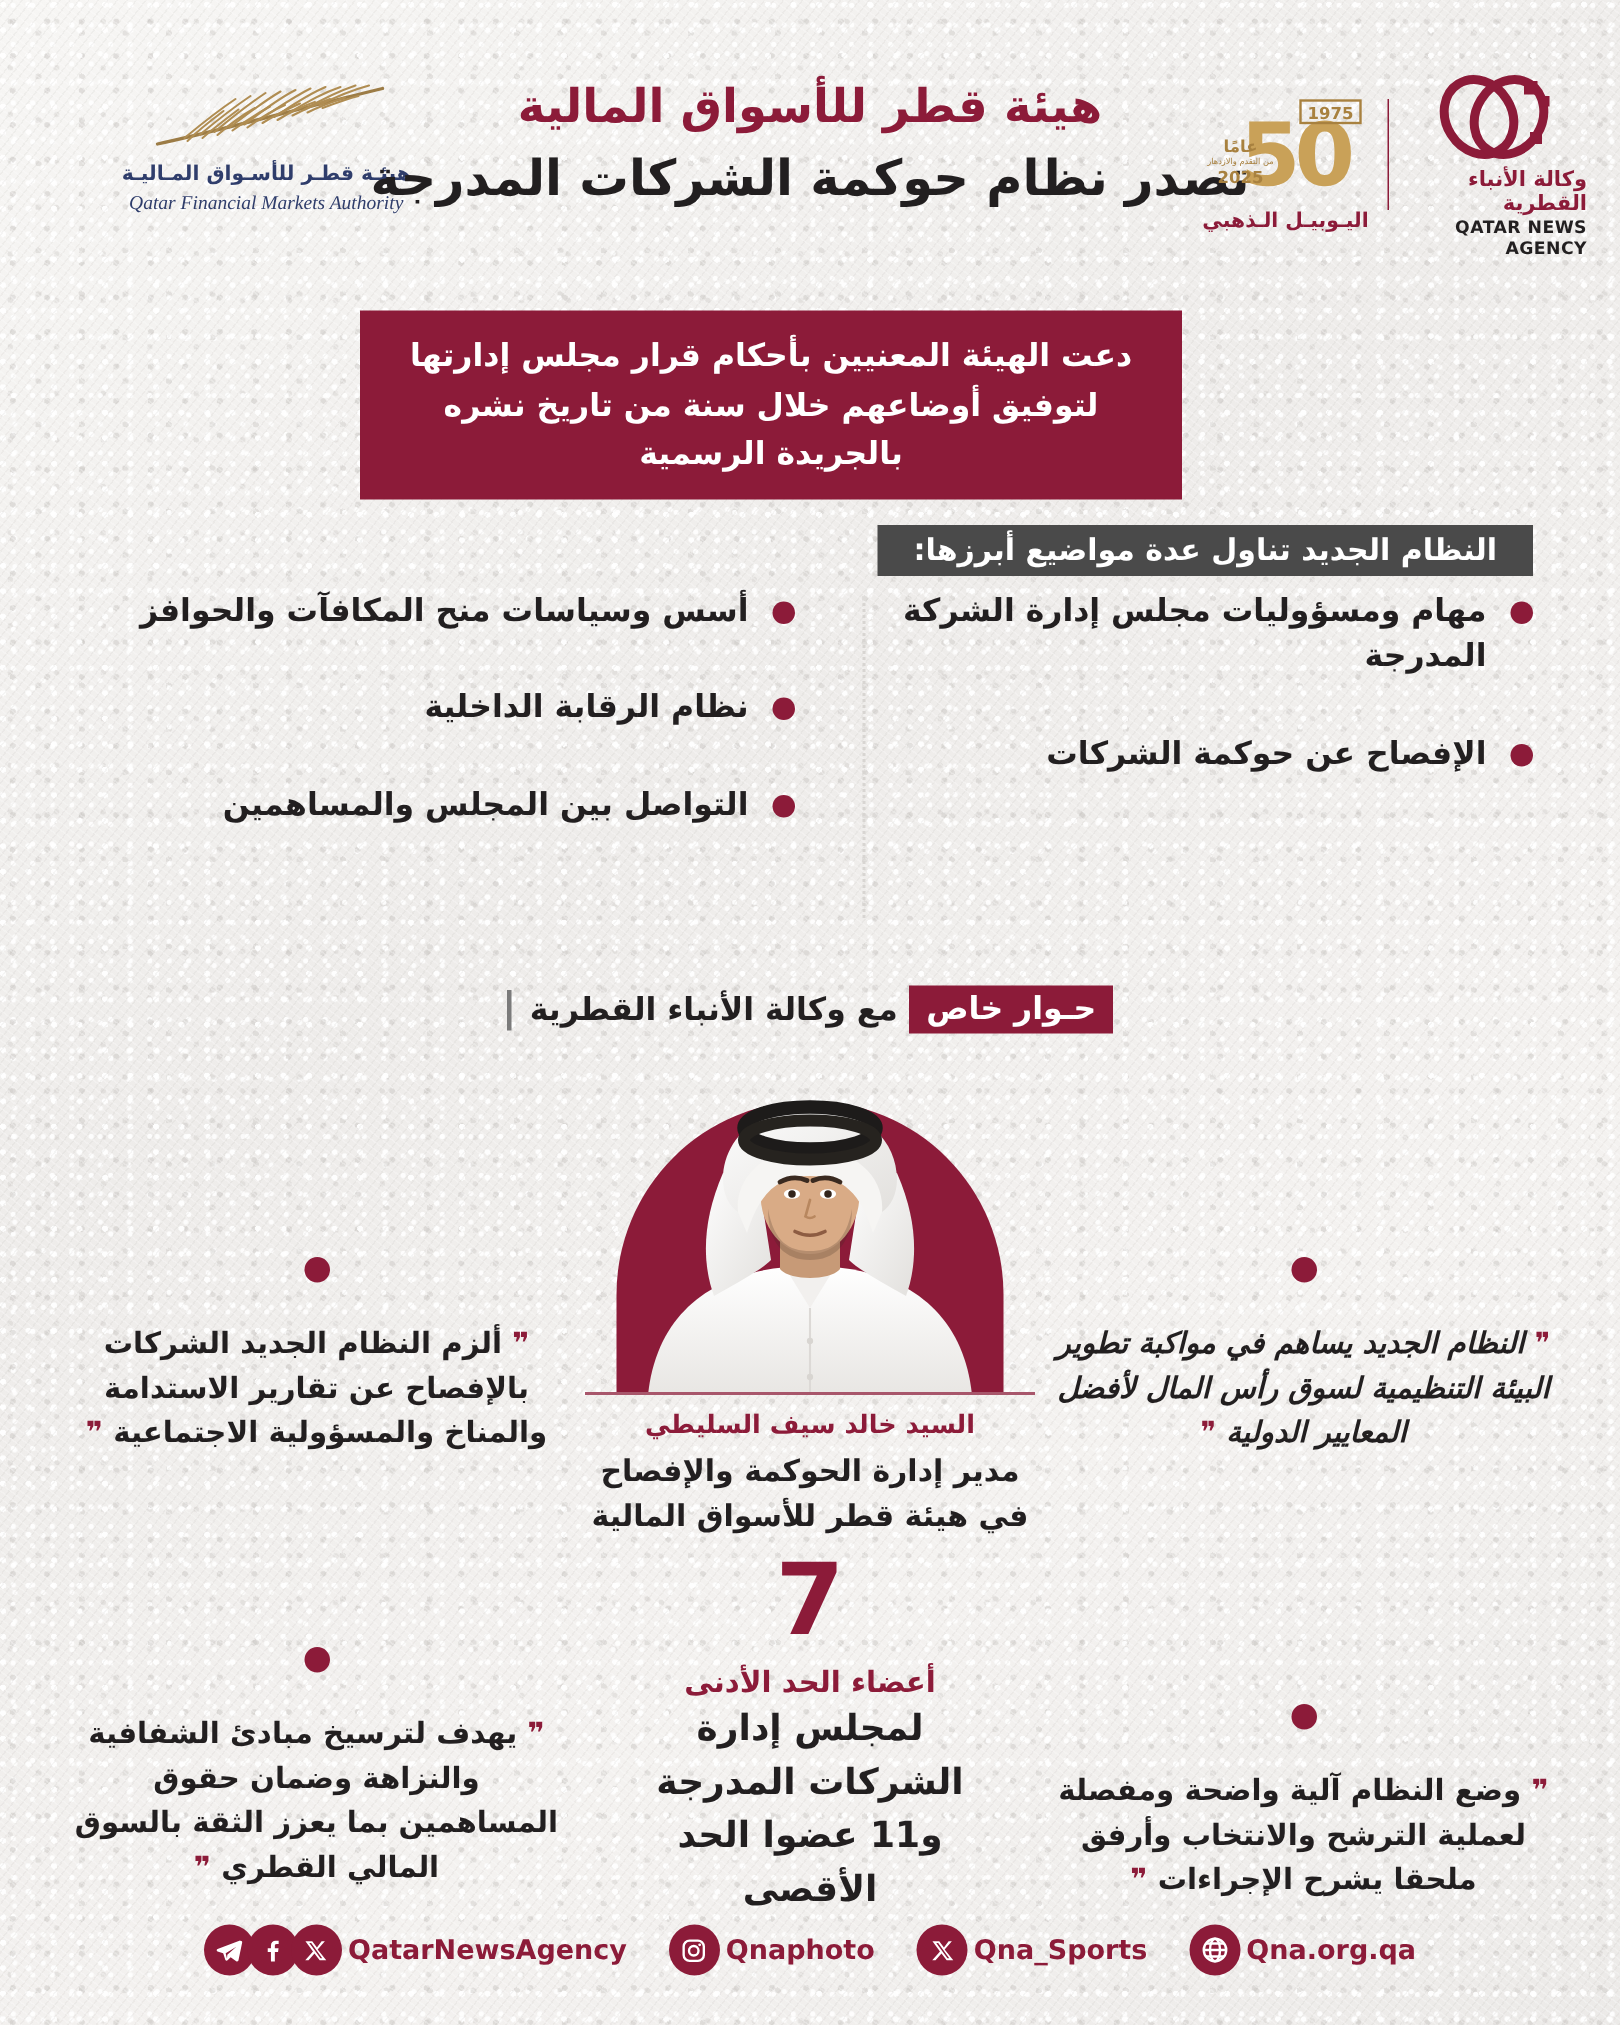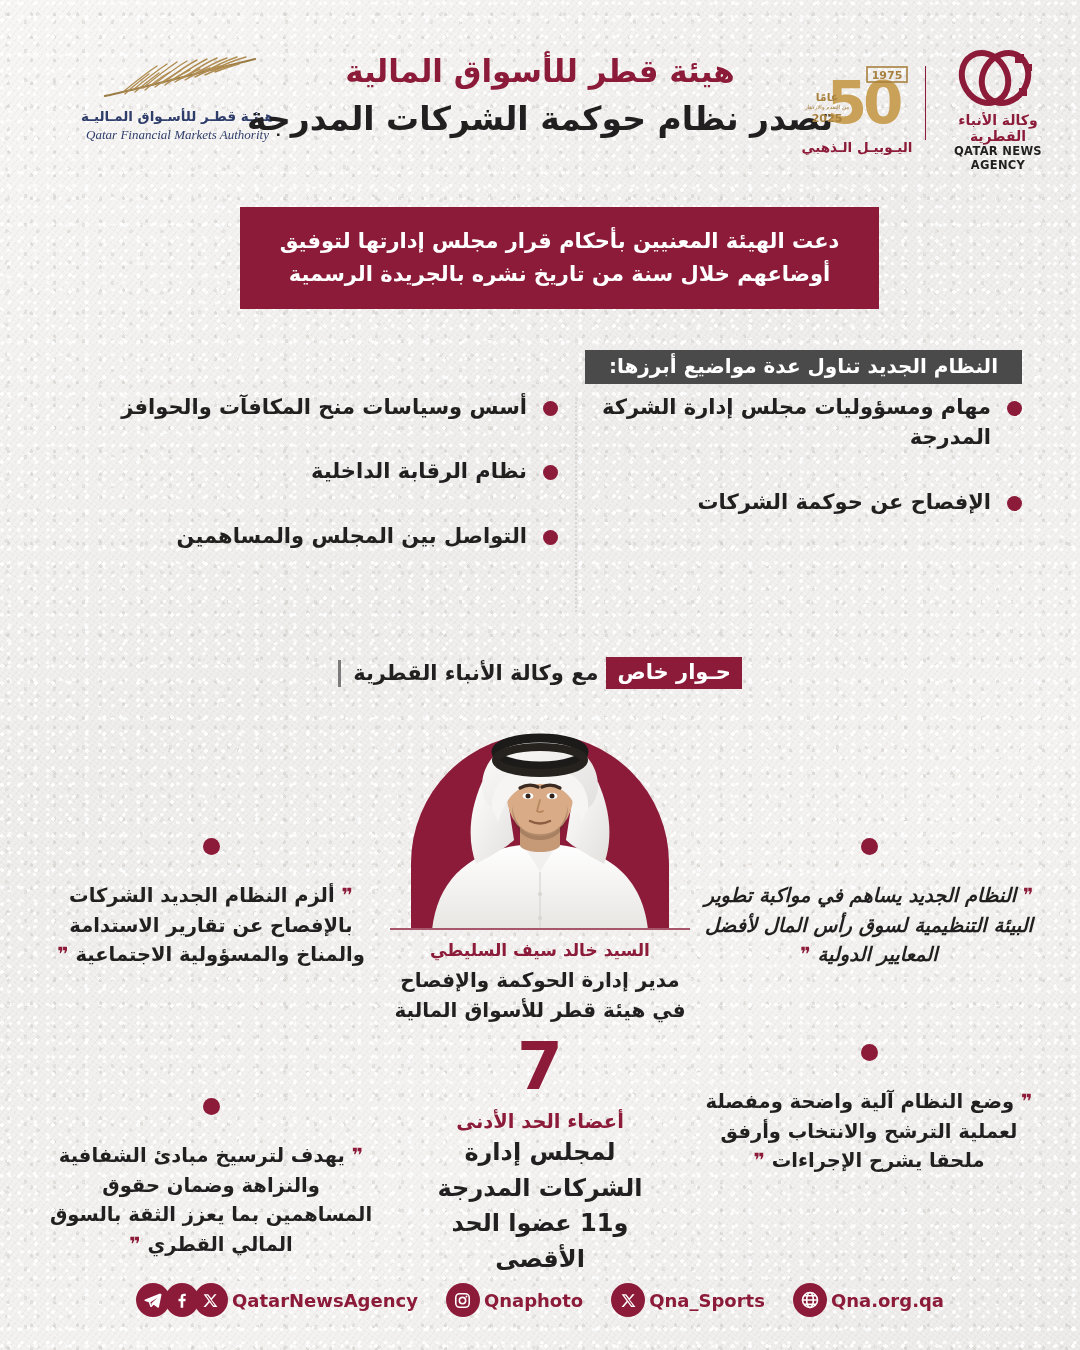--- a/index.html
+++ b/index.html
@@ -68,53 +68,53 @@
   .headline .l2 {
     font-size: 33px; font-weight: 700; color: #221f20;
     line-height: 1.3; margin-top: 7px; letter-spacing: -.3px;
   }
 
   .qna-block {
     position: absolute; right: 22px; top: 48px;
     display: flex; align-items: center; gap: 0;
     direction: rtl;
   }
-  .qna-left { width: 120px; text-align: center; }
+  .qna-left { width: 120px; text-align: right; }
   .qna-sym { height: 62px; position: relative; }
   .qna-ar { font-size: 14px; font-weight: 700; color: #8c1b39; margin-top: 2px; }
   .qna-en { font-size: 11.5px; font-weight: 700; color: #221f20; letter-spacing: .3px; direction: ltr; }
   .jub-sep { width: 1px; height: 74px; background: #8c1b39; margin: 0 12px 14px; }
   .jub { width: 112px; text-align: center; }
   .jub-mark { height: 70px; position: relative; }
   .jub-ar { font-size: 13.5px; font-weight: 700; color: #8c1b39; margin-top: 4px; letter-spacing: 1px; }
 
   
   .callout {
     position: absolute; left: 240px; top: 207px;
-    width: 639px; min-height: 102px;
+    width: 548px; min-height: 102px;
     background: #8c1b39; color: #fff;
     display: flex; align-items: center; justify-content: center;
     padding: 14px 26px; text-align: center;
     font-size: 21px; font-weight: 700; line-height: 1.55;
   }
 
   
   .topics-head {
     position: absolute; right: 58px; top: 350px;
     background: #4a4a4a; color: #fff;
     font-size: 20px; font-weight: 700;
     padding: 4px 24px 6px;
   }
   .topics {
     position: absolute; top: 392px; left: 48px; right: 48px;
     height: 240px;
   }
   .col { position: absolute; top: 0; width: 440px; }
   .col-right { right: 10px; }
-  .col-left { left: 42px; margin-left: 28px; }
+  .col-left { left: 42px; }
   .divider {
     position: absolute; left: 527px; top: 10px;
     width: 0; height: 210px;
     border-left: 2px dotted #d8d5d2;
   }
   .topic {
     display: flex; align-items: flex-start; justify-content: flex-start;
     gap: 16px; margin-bottom: 34px; direction: rtl;
   }
   .dot {
@@ -172,21 +172,21 @@
   .quote { position: absolute; width: 330px; text-align: center; direction: rtl; }
   .q-dot {
     width: 17px; height: 17px; border-radius: 50%;
     background: #8c1b39; margin: 0 auto 26px;
   }
   .q-txt { font-size: 19.5px; font-weight: 600; color: #221f20; line-height: 1.52; }
   .qm { color: #8c1b39; font-weight: 800; letter-spacing: -1px; }
 
   .q-tr { right: 46px; top: 838px; font-style: italic; }
   .q-tl { left: 46px; top: 838px; }
-  .q-br { right: 46px; top: 1044px; }
+  .q-br { right: 46px; top: 1136px; }
   .q-bl { left: 46px; top: 1098px; }
 
   
   .stat {
     position: absolute; left: 50%; transform: translateX(-50%);
     top: 1034px; width: 260px; text-align: center; direction: rtl;
   }
   .stat-num { font-size: 66px; font-weight: 800; color: #8c1b39; line-height: 1; }
   .stat-lead { font-size: 19.5px; font-weight: 700; color: #8c1b39; margin-top: 10px; }
   .stat-sub { font-size: 24px; font-weight: 600; color: #221f20; line-height: 1.48; margin-top: 2px; }

